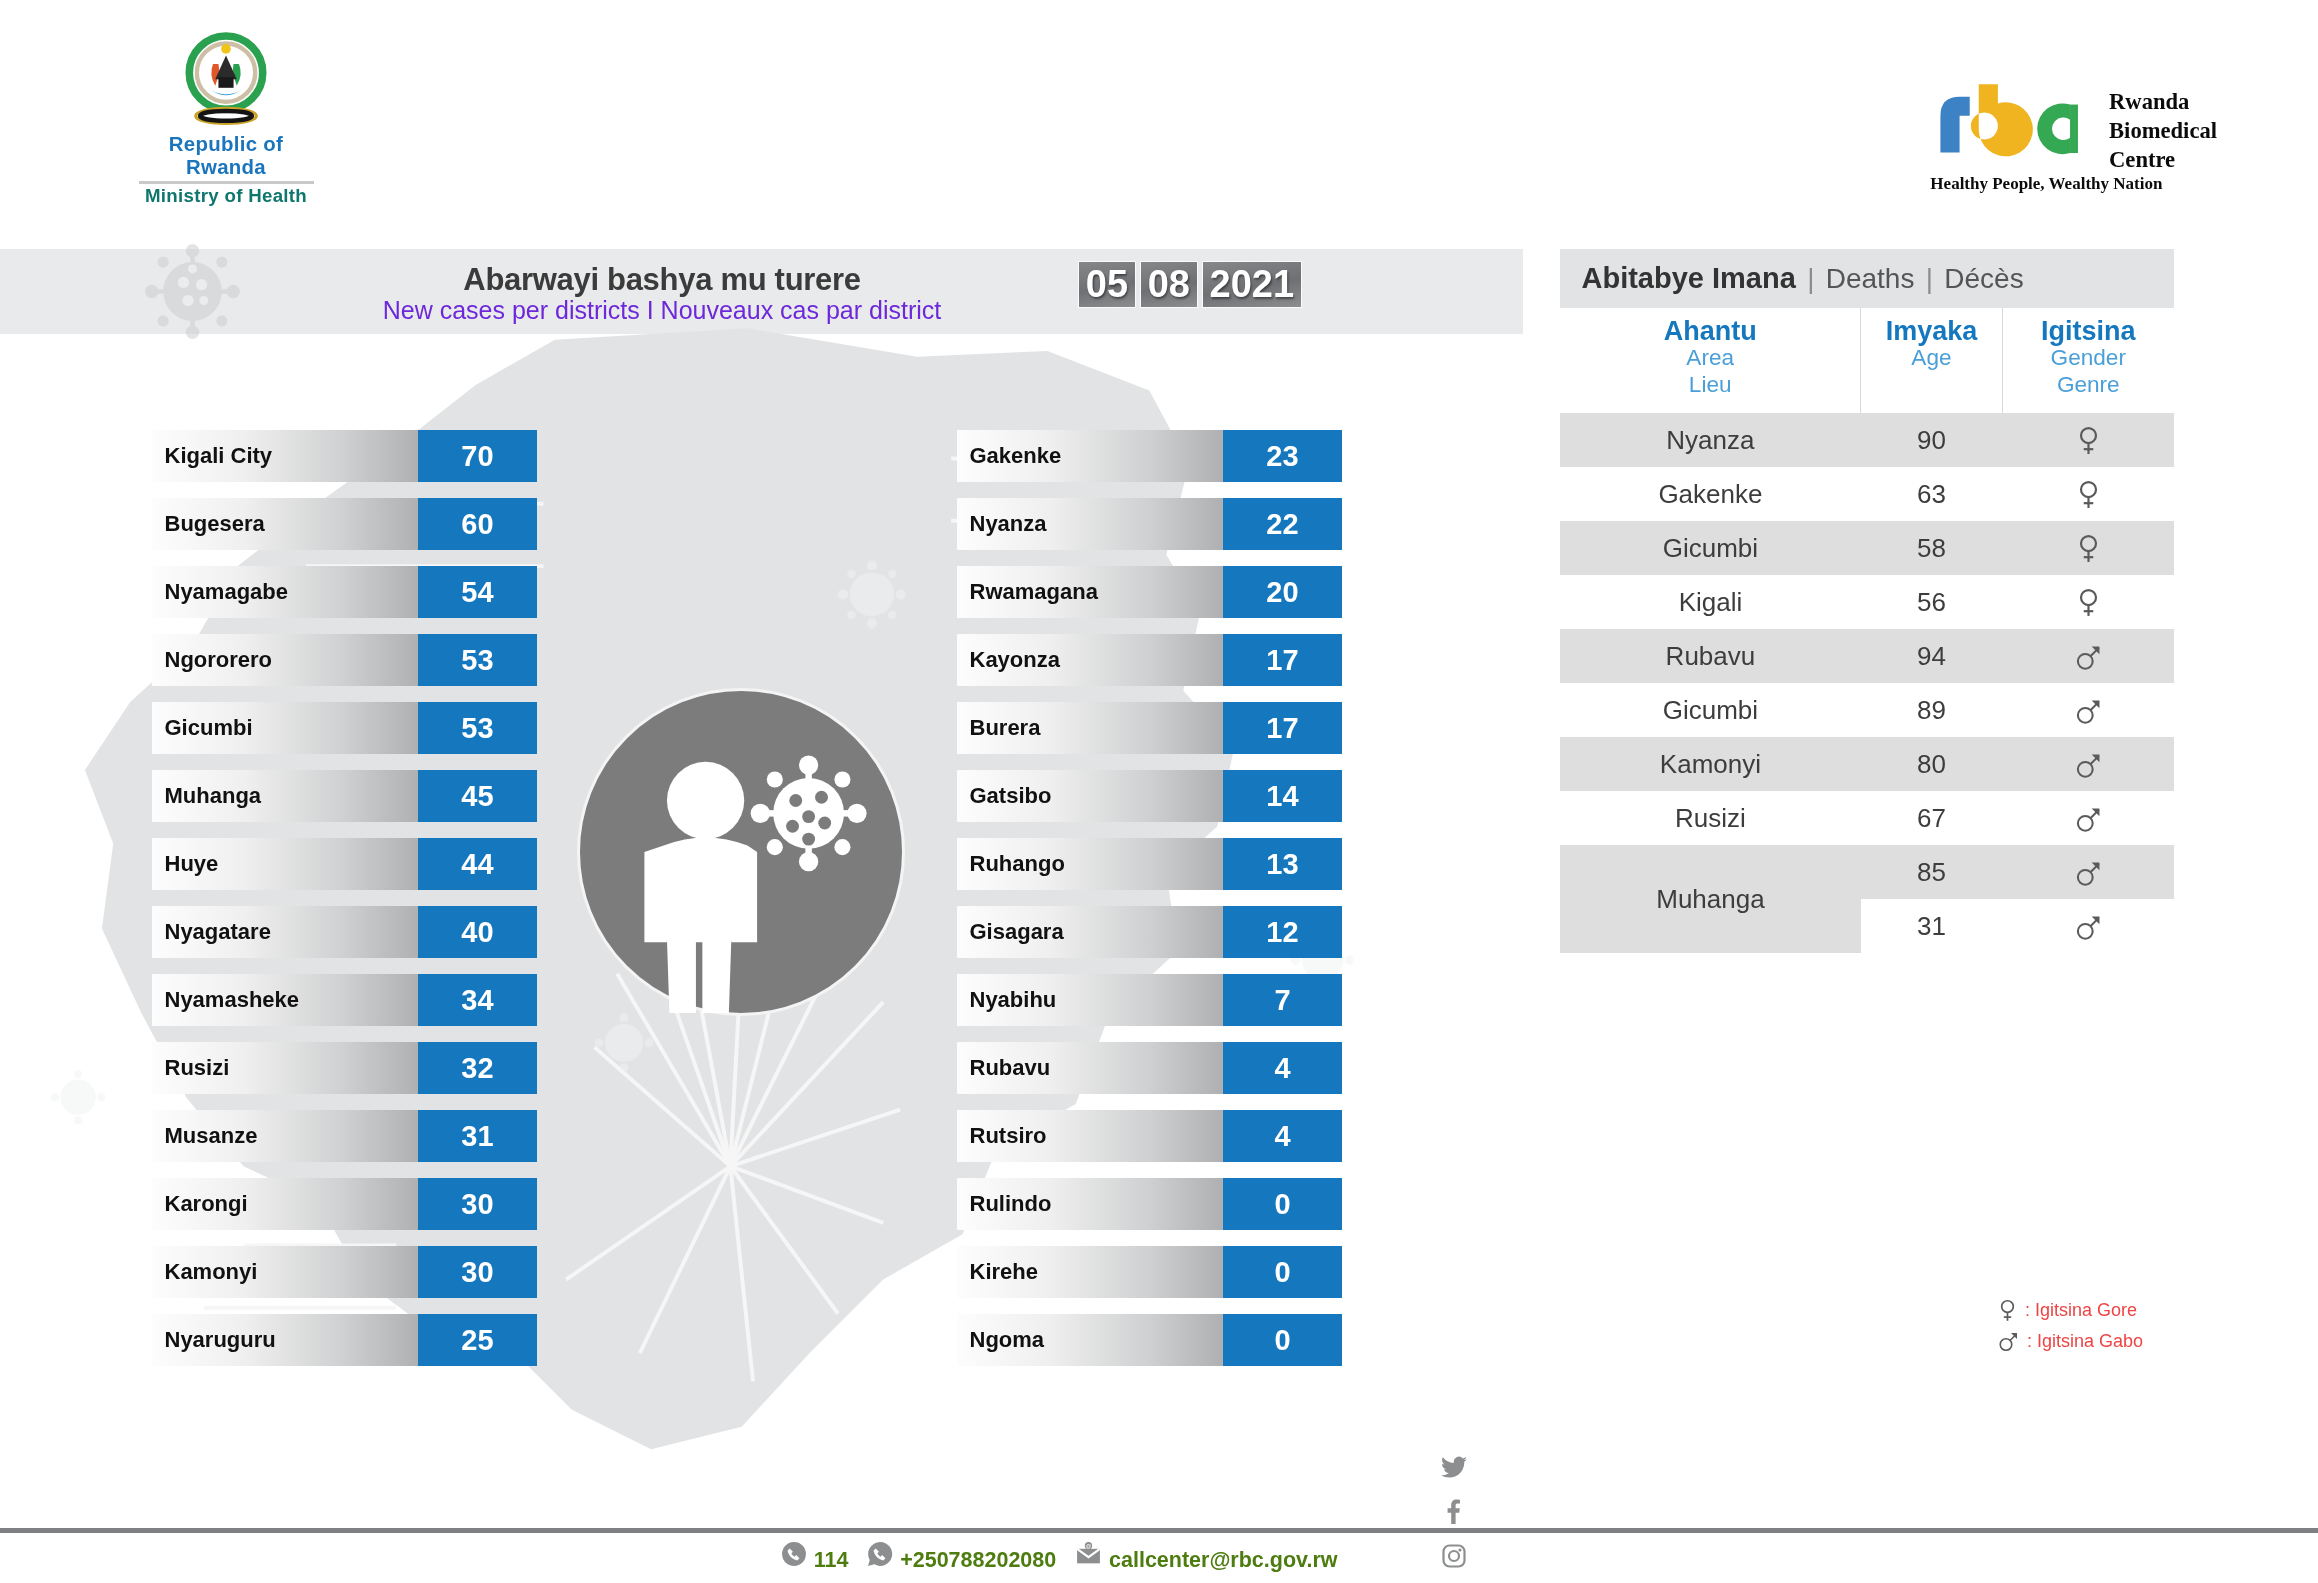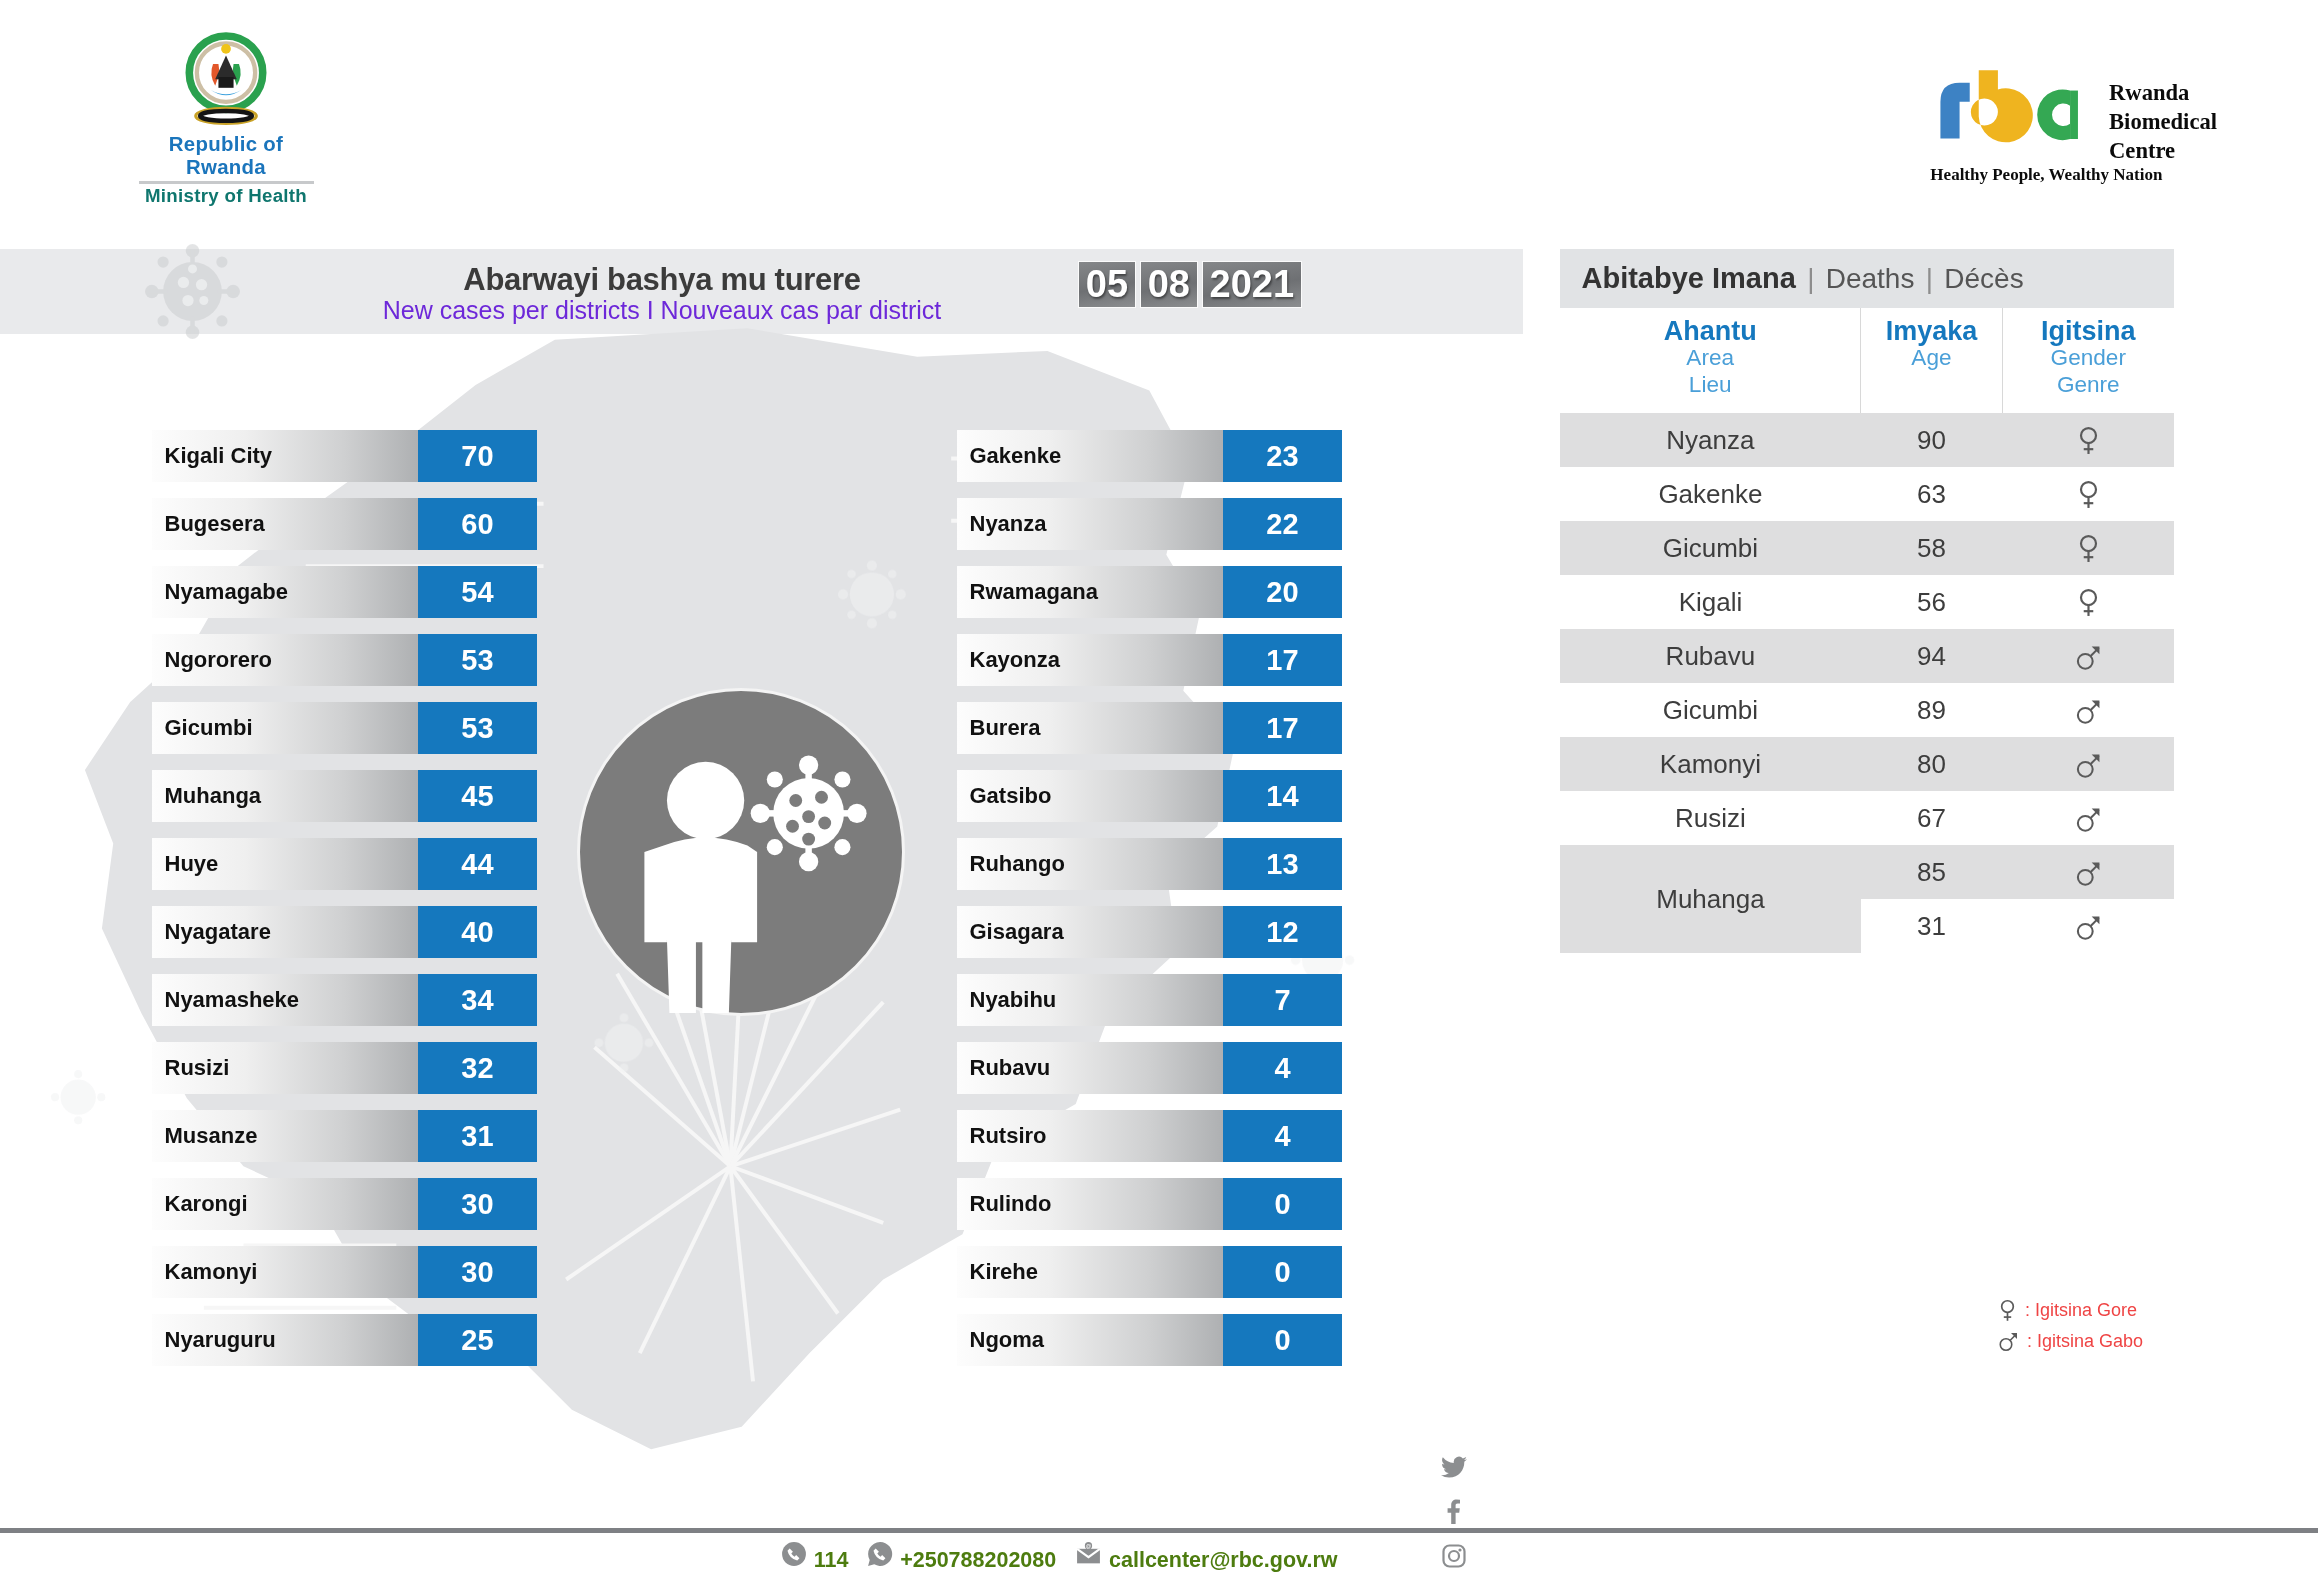--- a/index.html
+++ b/index.html
@@ -10,21 +10,21 @@
 
   
   .moh-logo { position:absolute; left:130px; top:22.6px; width:192px; text-align:center; }
   .crest { width:108px; height:108px; margin:0 auto; position:relative; }
   .crest svg { display:block; }
   .moh-line1 { color:#1b75bc; font-weight:bold; font-size:20.4px; letter-spacing:0.3px;
      margin-top:2.3px; }
   .moh-rule { height:3.4px; background:#c7c9cb; width:175px; margin:1.7px auto 0.6px auto; }
   .moh-line2 { color:#0f766e; font-weight:bold; font-size:18.7px; letter-spacing:0.3px; }
 
-  .rbc-logo { position:absolute; right:102px; top:68px; display:flex; align-items:flex-start; }
+  .rbc-logo { position:absolute; right:102px; top:77px; display:flex; align-items:flex-end; }
   .rbc-mark { position:relative; width:164px; height:93px; }
   .rbc-words { margin-left:14.7px; margin-top:11.3px; }
   .rbc-words div { font-family:"Liberation Serif", serif; font-weight:bold;
      font-size:22.6px; line-height:1.28; color:#0b0b0b; }
   .rbc-tag { position:absolute; left:0; top:97px; font-family:"Liberation Serif", serif;
      font-weight:bold; font-size:17px; color:#0b0b0b; white-space:nowrap; }
 
   
   .banner { position:absolute; left:0; top:249px; width:1523px; height:85px;
     background:#e9eaec; }

